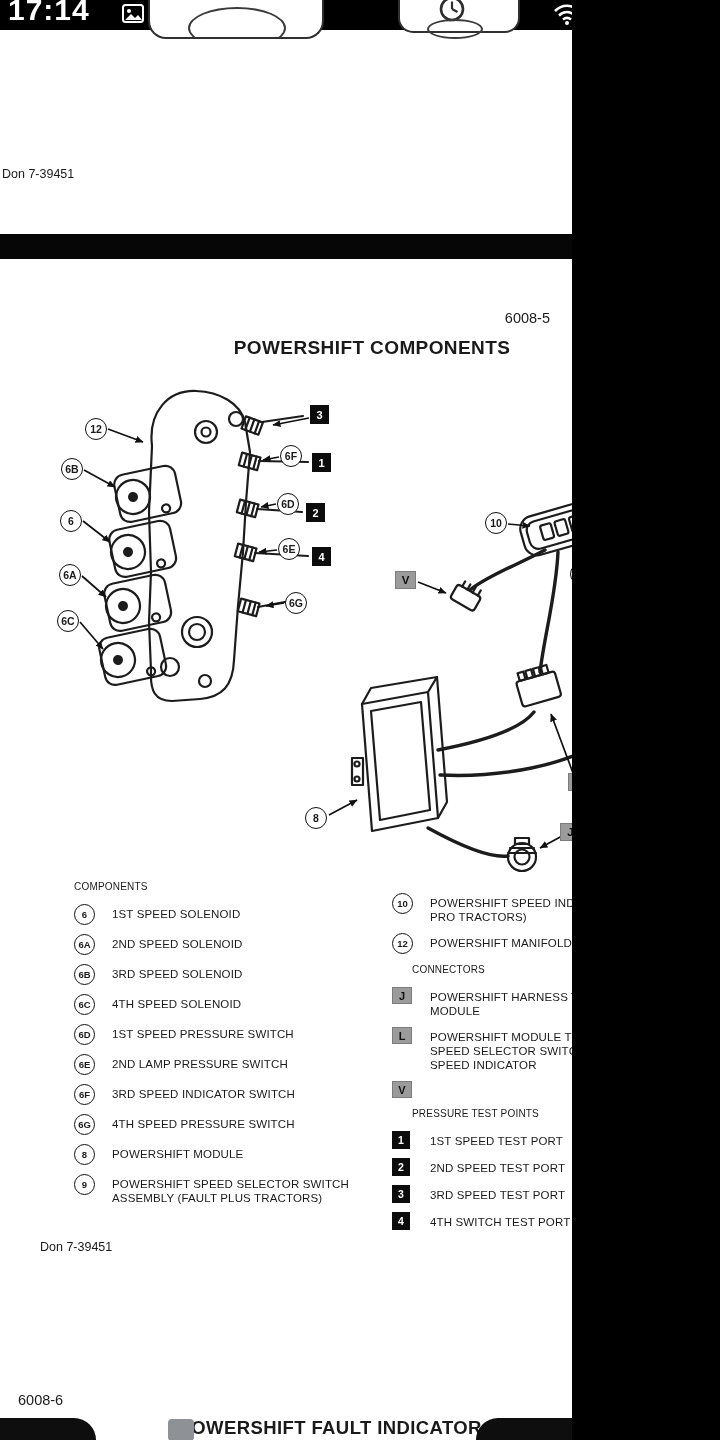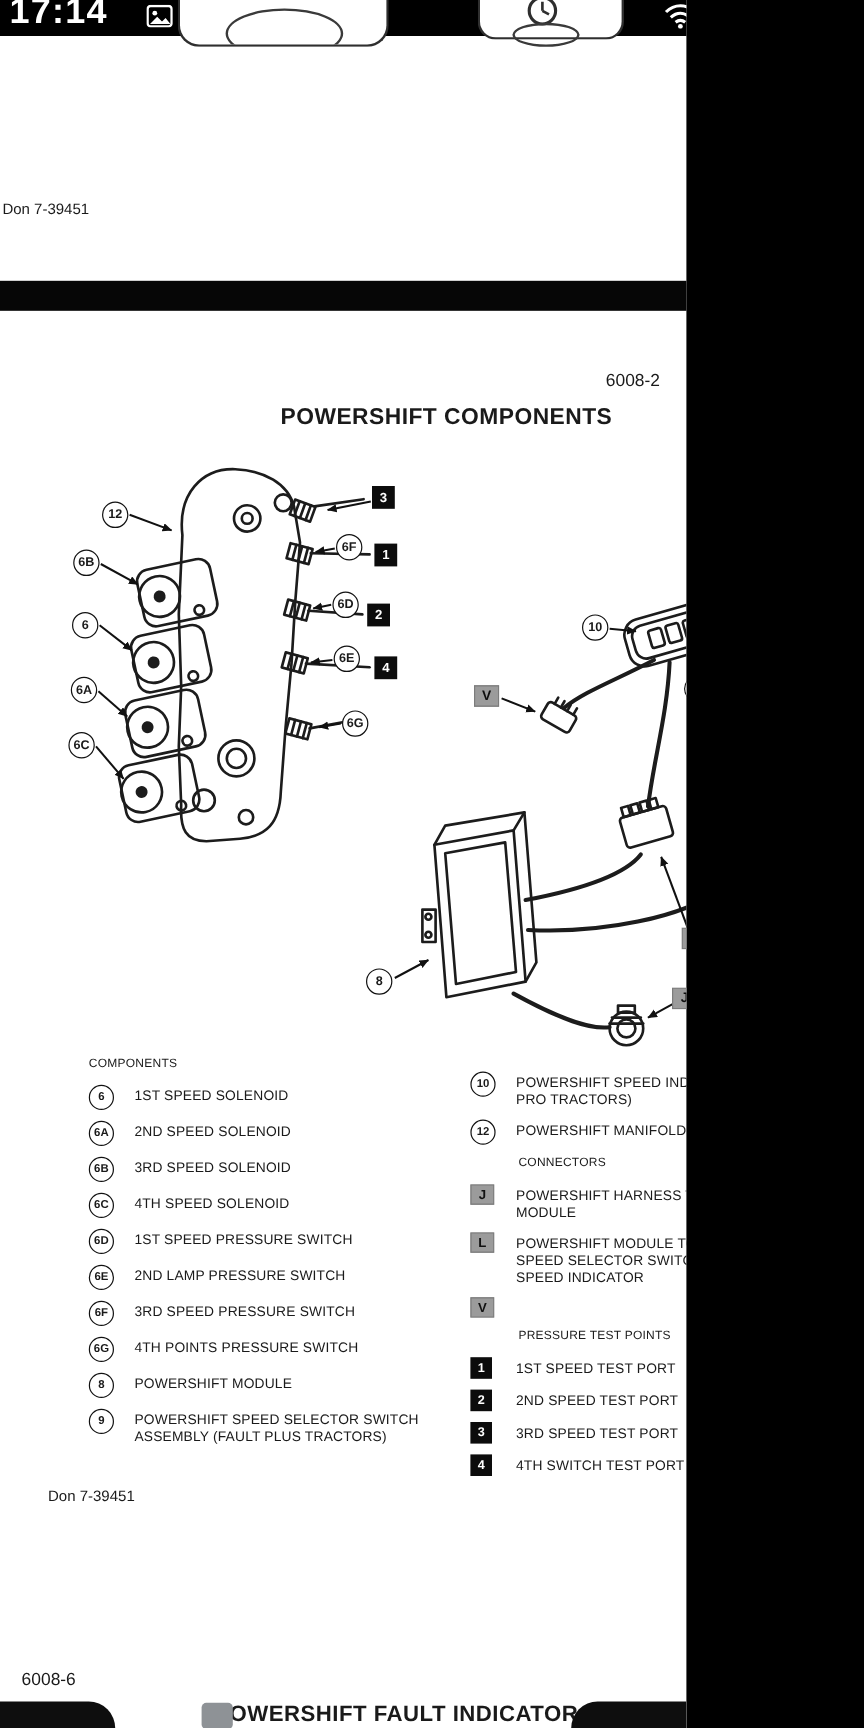--- a/index.html
+++ b/index.html
@@ -44,21 +44,21 @@
       display:flex;align-items:center;justify-content:center;font-size:10.5px;font-weight:bold;box-sizing:border-box;}
   .bs{position:absolute;width:19px;height:19px;background:#0c0c0c;color:#fff;
       display:flex;align-items:center;justify-content:center;font-size:11px;font-weight:bold;}
   .bgr{position:absolute;width:21px;height:18px;background:#9b9b9b;color:#0d0d0d;box-shadow:inset 0 0 0 1px #7c7c7c;
       display:flex;align-items:center;justify-content:center;font-size:11.5px;font-weight:bold;}
 
   
   .col-left{position:absolute;left:74px;top:881px;width:302px;}
   .col-right{position:absolute;left:392px;top:893px;width:302px;}
   .h1{font-size:10px;font-weight:normal;letter-spacing:.2px;margin:0 0 12px 0;}
-  .h1.ind{margin-left:40px;}
+  .h1.ind{margin-left:20px;}
   .mt{margin-top:10px;}
   .lrow{display:flex;gap:12px;margin-bottom:9px;align-items:flex-start;}
   .bcol{flex:0 0 26px;display:flex;justify-content:flex-start;}
   .lc{width:21px;height:21px;border:1.5px solid #111;border-radius:50%;background:#fff;box-sizing:border-box;
       display:flex;align-items:center;justify-content:center;font-size:9.5px;font-weight:bold;}
   .ls{width:18px;height:18px;background:#0c0c0c;color:#fff;display:flex;align-items:center;justify-content:center;
       font-size:10.5px;font-weight:bold;}
   .lg{width:20px;height:17px;background:#9b9b9b;color:#111;box-shadow:inset 0 0 0 1px #7c7c7c;
       display:flex;align-items:center;justify-content:center;font-size:11px;font-weight:bold;}
   .lbl{font-size:11.5px;line-height:14px;padding-top:3px;letter-spacing:.15px;}
@@ -133,21 +133,21 @@
     </span>
     <span class="dial"></span>
   </div>
 
   <span class="abs pf-left">Don 7-39451</span>
   <span class="abs pf-right">Issued 9-96</span>
 
   <div class="abs sep"></div>
 
   <div>
-    <span class="abs page-num">6008-2</span>
+    <span class="abs page-num">6008-5</span>
     <div class="abs page-title">POWERSHIFT COMPONENTS</div>
 
     <svg class="diagram-svg" width="720" height="520" viewBox="0 0 720 520">
       <defs>
         <marker id="ah" markerWidth="9" markerHeight="8" refX="7.5" refY="3.5" orient="auto" markerUnits="userSpaceOnUse">
           <path d="M0,0 L8,3.5 L0,7 Z" fill="#111"></path>
         </marker>
       </defs>
       <g stroke="#1c1c1c" fill="none" stroke-width="2.2" stroke-linejoin="round" stroke-linecap="round">
 
@@ -362,27 +362,27 @@
       <div class="lrow">
           <span class="bcol">
             <span class="lc">6E</span>
           </span>
           <span class="lbl">2ND LAMP PRESSURE SWITCH</span>
         </div>
       <div class="lrow">
           <span class="bcol">
             <span class="lc">6F</span>
           </span>
-          <span class="lbl">3RD SPEED PRESSURE SWITCH</span>
+          <span class="lbl">3RD SPEED INDICATOR SWITCH</span>
         </div>
       <div class="lrow">
           <span class="bcol">
             <span class="lc">6G</span>
           </span>
-          <span class="lbl">4TH POINTS PRESSURE SWITCH</span>
+          <span class="lbl">4TH SPEED PRESSURE SWITCH</span>
         </div>
       <div class="lrow">
           <span class="bcol">
             <span class="lc">8</span>
           </span>
           <span class="lbl">POWERSHIFT MODULE</span>
         </div>
       <div class="lrow">
           <span class="bcol">
             <span class="lc">9</span>

